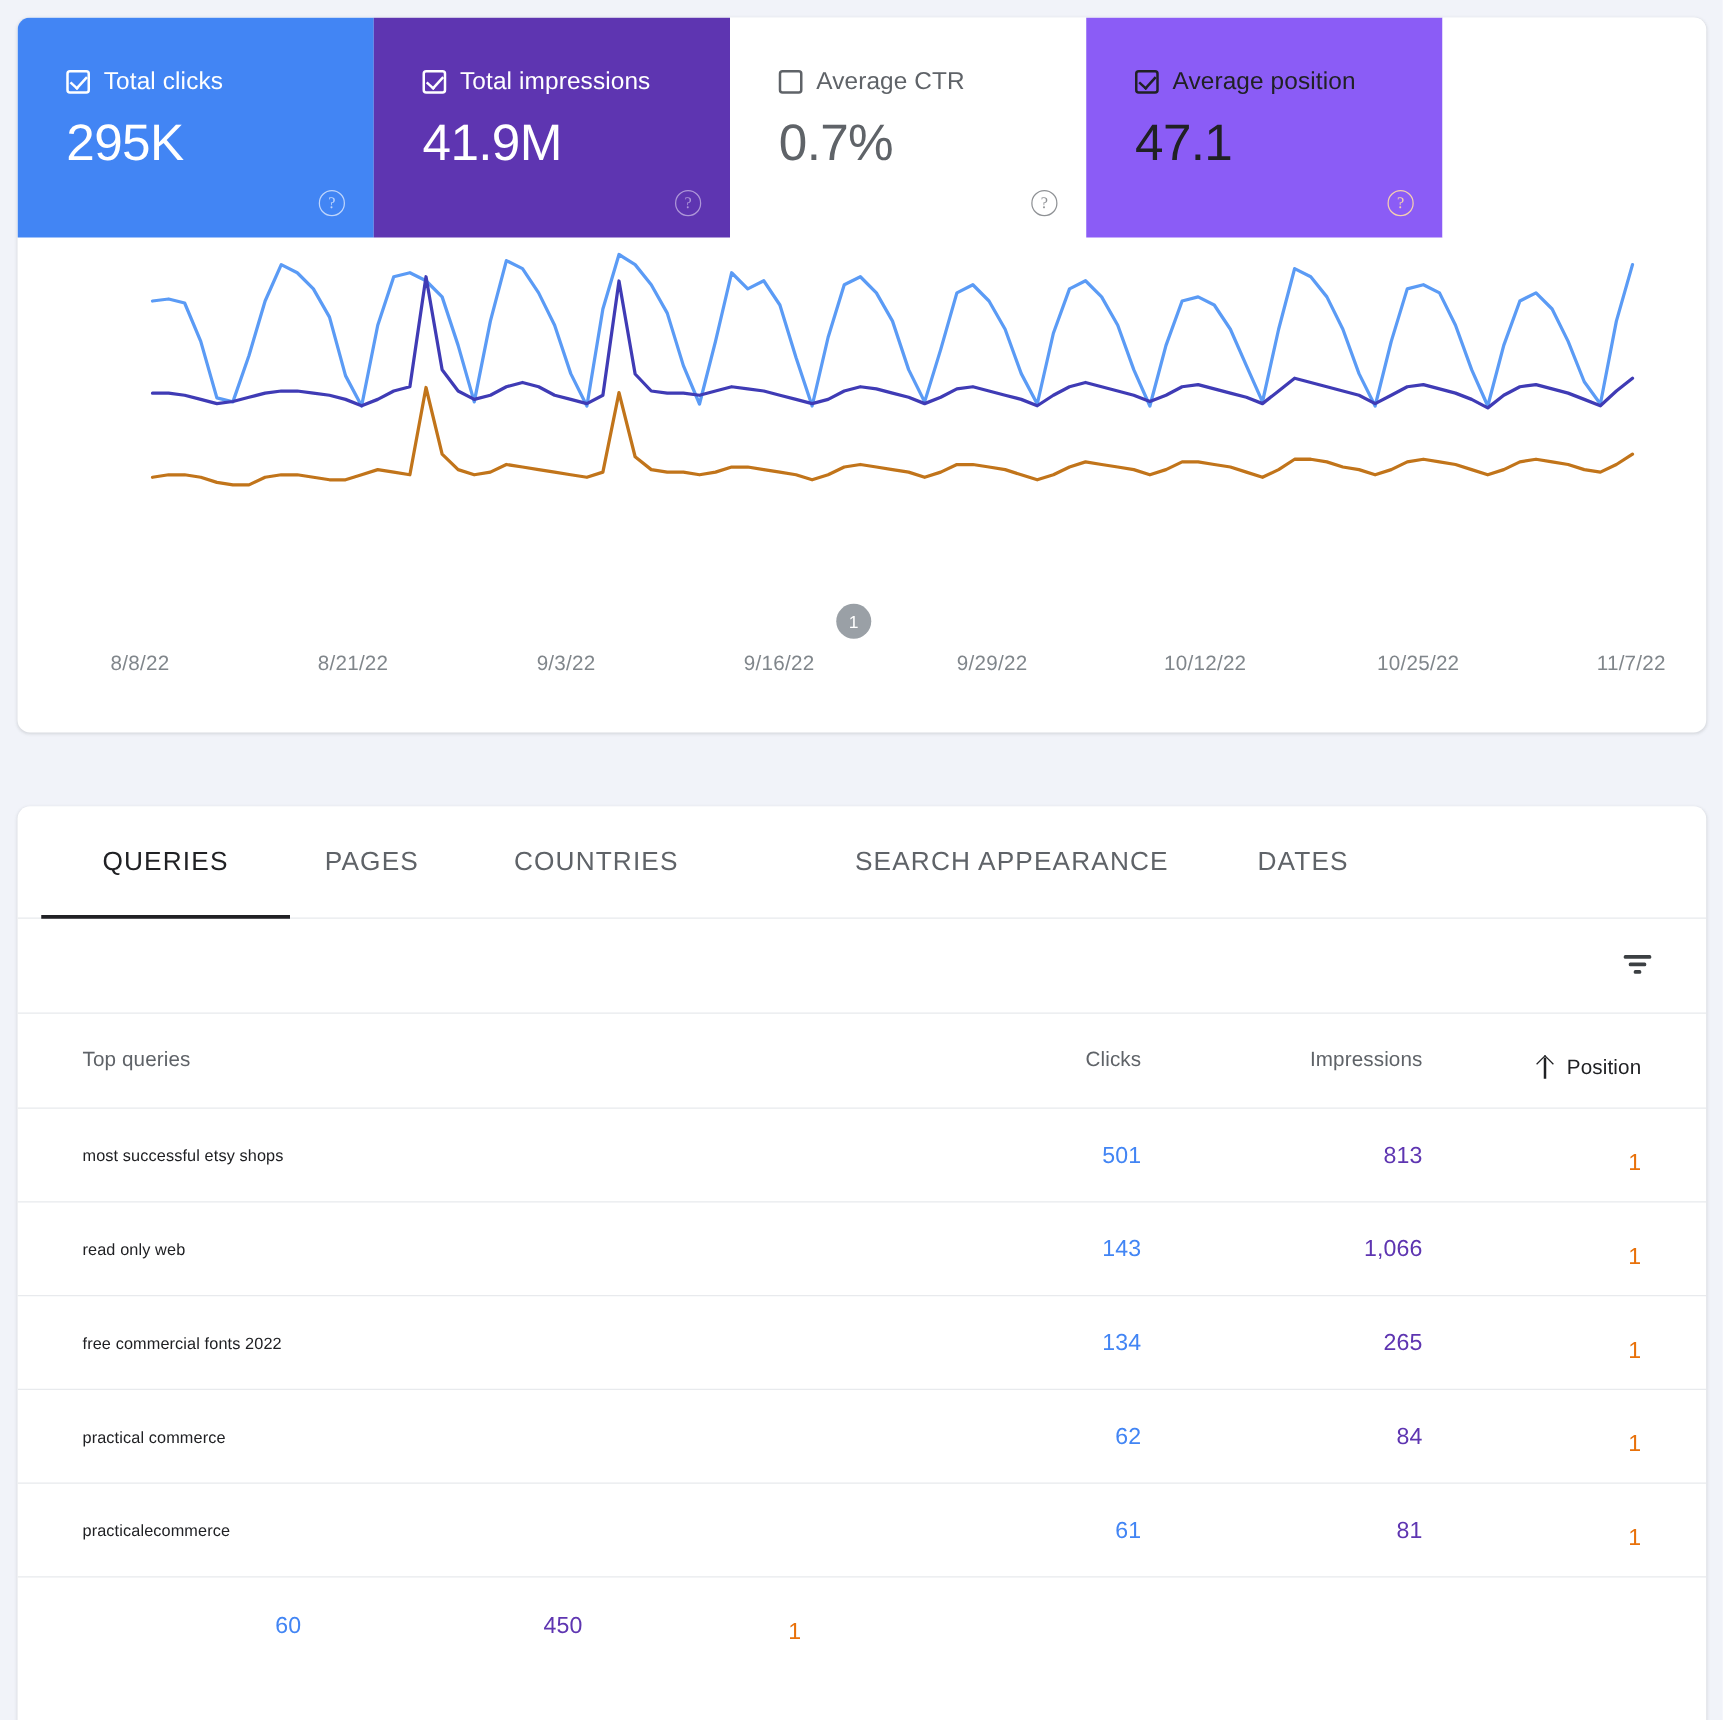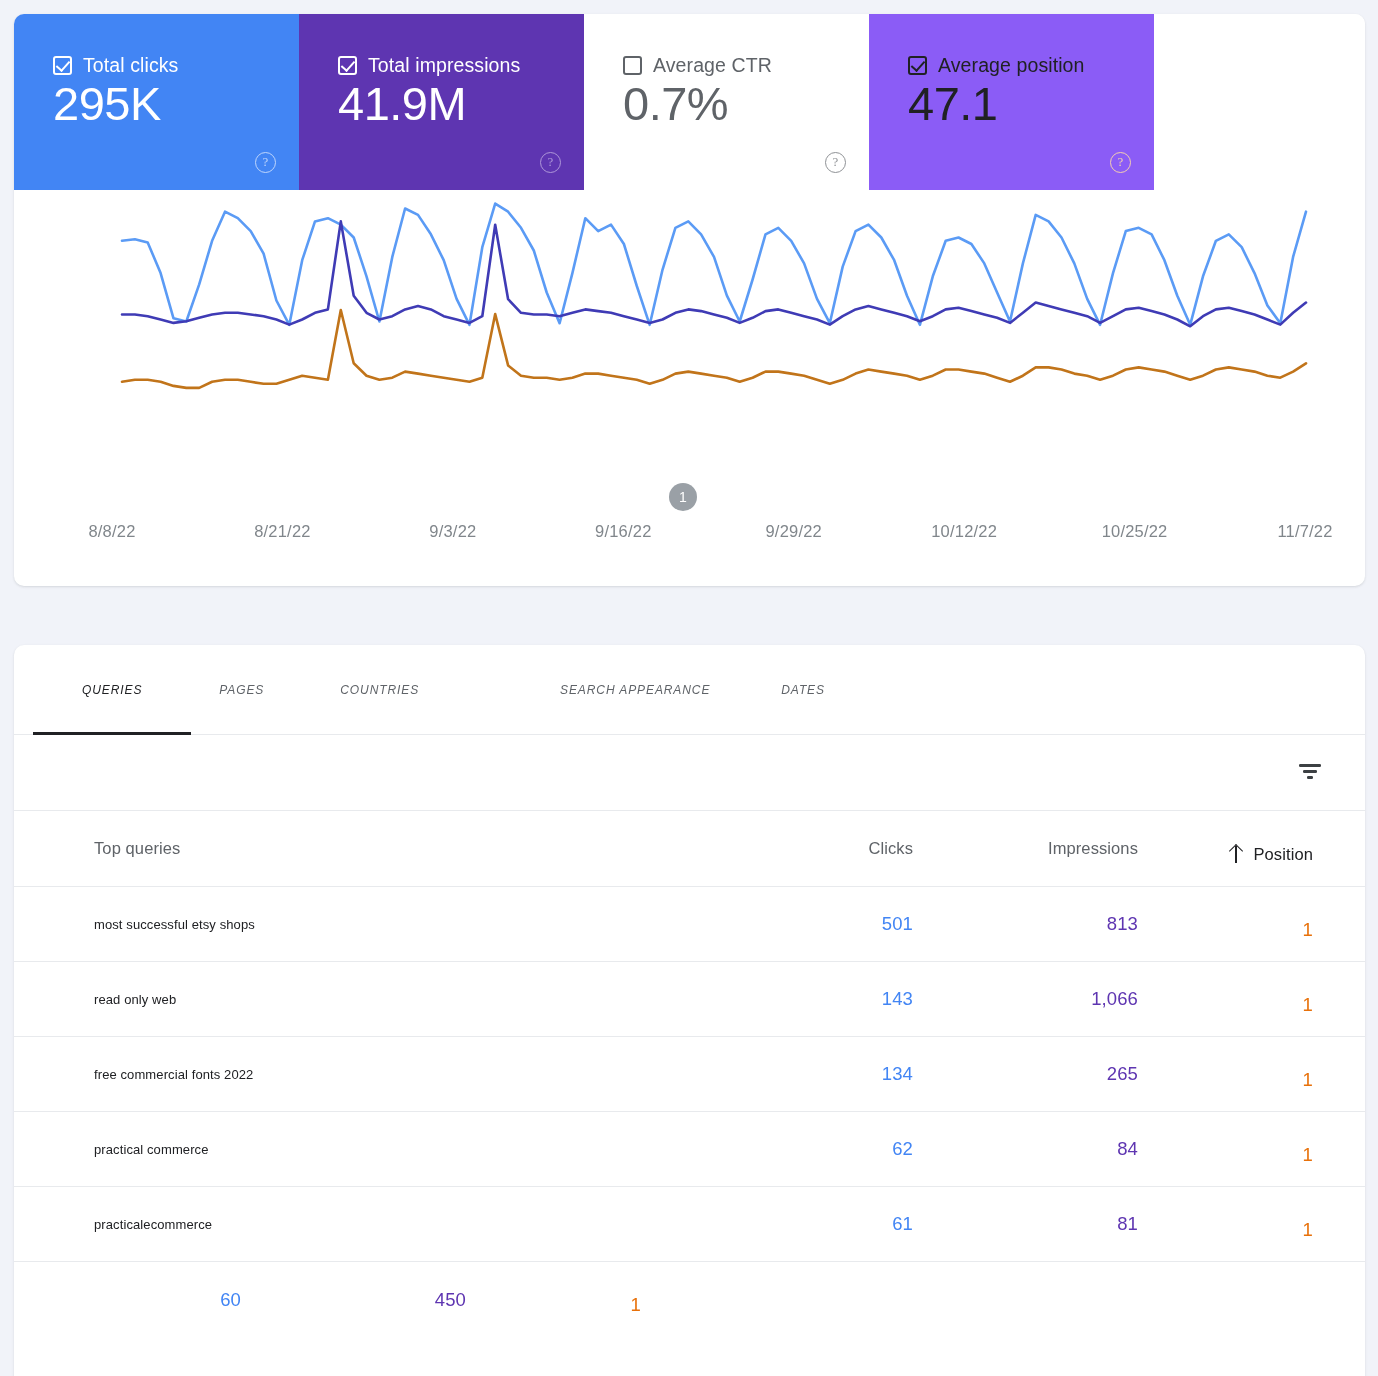--- a/index.html
+++ b/index.html
@@ -62,21 +62,22 @@
     border-width: 0 2px 2px 0;
     transform: rotate(42deg);
   }
   .metric-label {
     font-size: 19.5px;
     letter-spacing: .1px;
     line-height: 22px;
     white-space: nowrap;
   }
   .metric-value {
-    font-size: 47px;
+    margin-top: 10px;
+    font-size: 41px;
     line-height: 56px;
     font-weight: 400;
     letter-spacing: -0.5px;
     white-space: nowrap;
   }
   .metric.light { color: #ffffff; }
   .metric.light .metric-value { color: #ffffff; }
   .metric.dark  { color: #5f6368; }
   .metric.dark .metric-value { color: #5f6368; }
   .metric.m-position.dark { color: #202124; }
@@ -147,26 +148,25 @@
     border-bottom: 1px solid #e8eaed;
     display: flex;
     align-items: center;
     padding-left: 66px;
   }
   .tab {
     position: relative;
     height: 90px;
     display: flex;
     align-items: center;
-    font-size: 12px;
+    font-size: 21px;
     letter-spacing: .9px;
     color: #5f6368;
     white-space: nowrap;
     cursor: pointer;
-    font-style: italic;
   }
   .tab .tab-text { display: block; padding: 0 2px; }
   .tab.active { color: #202124; font-weight: 500; }
   .tab.active::after {
     content: "";
     position: absolute;
     left: -47px; right: -47px; bottom: 0;
     height: 3px;
     background: #202124;
   }
@@ -186,21 +186,21 @@
   .thead, .trow {
     display: flex;
     align-items: center;
     padding: 0 52px 0 52px;
     border-bottom: 1px solid #e8eaed;
   }
   .thead { height: 76px; }
   .trow  { height: 75px; }
   .trow:last-child { border-bottom: none; }
 
-  .col-q   { flex: 1 1 auto; margin-left: 28px; }
+  .col-q   { flex: 1 1 auto; }
   .col-c   { flex: 0 0 175px; text-align: right; }
   .col-i   { flex: 0 0 225px; text-align: right; }
   .col-p   { flex: 0 0 175px; text-align: right; margin-top: 11px; }
 
   .th {
     font-size: 16.5px;
     color: #5f6368;
     letter-spacing: .1px;
   }
   .th.sorted {

